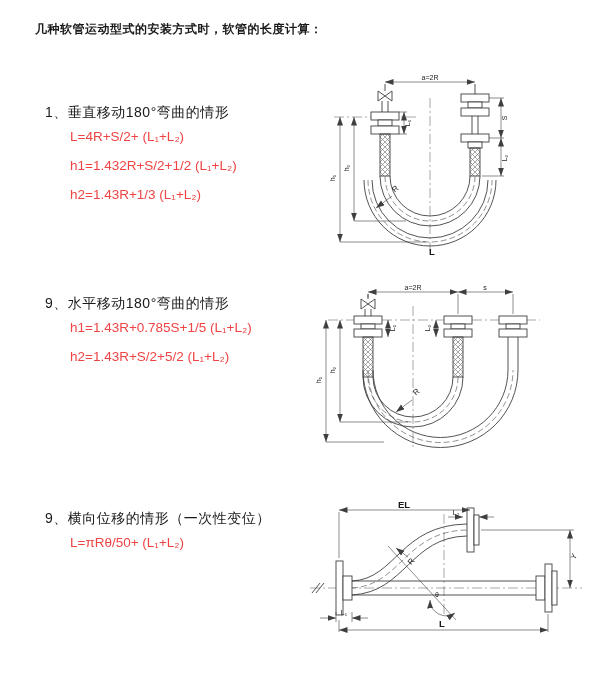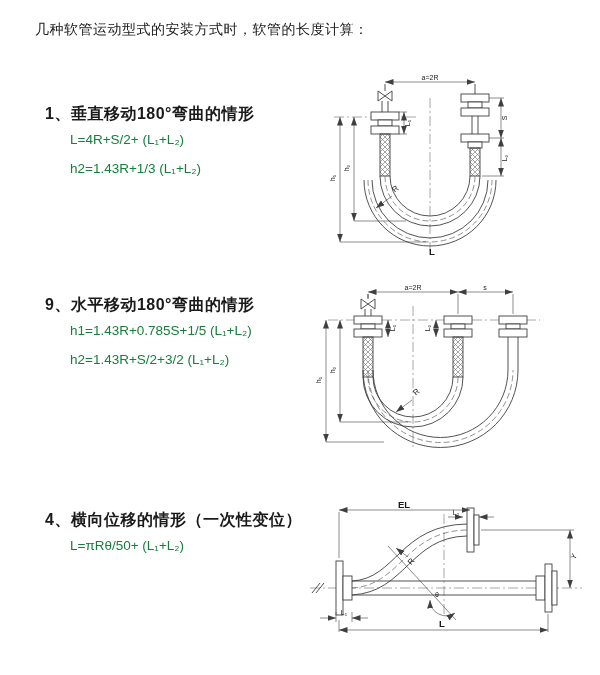--- a/index.html
+++ b/index.html
@@ -3,27 +3,27 @@
 <meta charset="utf-8">
 <style>
   html,body{margin:0;padding:0;background:#f4f4f2;}
   .page{
     position:relative;width:600px;height:675px;margin:0 auto;
     background:#ffffff;overflow:hidden;
     font-family:"Liberation Sans","DejaVu Sans",sans-serif;color:#1a1a1a;
   }
   .doc-title{
     position:absolute;left:35px;top:21px;
-    font-size:14px;font-weight:400;letter-spacing:.5px;white-space:nowrap;
+    font-size:12px;font-weight:700;letter-spacing:.5px;white-space:nowrap;
   }
   .text-block{position:absolute;left:45px;}
-  .sec-heading{font-size:16px;font-weight:700;letter-spacing:.5px;white-space:nowrap;}
+  .sec-heading{font-size:14px;font-weight:400;letter-spacing:.5px;white-space:nowrap;}
   .formula{
     font-size:13.5px;font-weight:400;margin-left:25px;margin-top:0;
-    line-height:29px;white-space:nowrap;color:#15803d;
+    line-height:29px;white-space:nowrap;color:#ef4444;
   }
   .formula:first-of-type{margin-top:7px;}
   svg.diagram{position:absolute;overflow:visible;}
   .obj{stroke:#3f3f3f;stroke-width:.9;fill:none;}
   .objf{stroke:#3f3f3f;stroke-width:.9;fill:#ffffff;}
   .dim{stroke:#3f3f3f;stroke-width:.6;fill:none;}
   .cl{stroke:#5f5f5f;stroke-width:.55;fill:none;stroke-dasharray:10 3 2 3;}
   .hd{stroke:#4a4a4a;stroke-width:.6;fill:none;stroke-dasharray:6 3;}
   .hatchfill{fill:url(#hatch);stroke:#3f3f3f;stroke-width:.9;}
   text.dimlab{font-size:7px;fill:#222;}
@@ -44,20 +44,21 @@
   </defs>
 </svg>
 
 <div class="page">
 
   <div class="doc-title">几种软管运动型式的安装方式时，软管的长度计算：</div>
 
   <section class="text-block" style="top:104px">
     <div class="sec-heading">1、垂直移动180°弯曲的情形</div>
     <div class="formula">L=4R+S/2+ (L₁+L₂)</div>
+    <div class="formula">h1=1.432R+S/2+1/2 (L₁+L₂)</div>
     <div class="formula">h2=1.43R+1/3 (L₁+L₂)</div>
   </section>
 
   <svg class="diagram" style="left:310px;top:72px" width="285" height="185" viewBox="0 0 285 185">
 
     <path class="cl" d="M120,26 V179"></path>
     <path class="cl" d="M24,45 H108"></path>
 
     <path class="obj" d="M62,108 A58,58 0 0 0 178,108"></path>
     <path class="obj" d="M54,108 A66,66 0 0 0 186,108"></path>
@@ -108,21 +109,21 @@
 
     <text class="rlab" transform="rotate(-40,87,119)" x="87" y="119" text-anchor="middle">R</text>
     <line class="dim" x1="82" y1="124" x2="66" y2="136" marker-end="url(#arr)"></line>
 
     <text class="biglab" x="122" y="183" text-anchor="middle">L</text>
   </svg>
 
   <section class="text-block" style="top:295px">
     <div class="sec-heading">9、水平移动180°弯曲的情形</div>
     <div class="formula">h1=1.43R+0.785S+1/5 (L₁+L₂)</div>
-    <div class="formula">h2=1.43R+S/2+3/2 (L₁+L₂)</div>
+    <div class="formula">h2=1.43R+S/2+5/2 (L₁+L₂)</div>
   </section>
 
   <svg class="diagram" style="left:308px;top:282px" width="290" height="170" viewBox="0 0 290 170">
     <path class="cl" d="M105,24 V167"></path>
     <path class="cl" d="M20,38 H232"></path>
 
     <path class="obj" d="M55,88 A77.5,77.5 0 0 0 210,88"></path>
     <path class="obj" d="M65,88 A67.5,67.5 0 0 0 200,88"></path>
     <path class="hd" d="M60,88 A72.5,72.5 0 0 0 205,88"></path>
 
@@ -162,21 +163,21 @@
     <line class="dim" x1="80" y1="38" x2="80" y2="55" marker-start="url(#arr)" marker-end="url(#arr)"></line>
     <text class="dimlab" text-anchor="middle" transform="rotate(-90,87,46)" x="87" y="46">L₁</text>
     <line class="dim" x1="128" y1="38" x2="128" y2="55" marker-start="url(#arr)" marker-end="url(#arr)"></line>
     <text class="dimlab" text-anchor="middle" transform="rotate(-90,122,46)" x="122" y="46">L₂</text>
 
     <text class="rlab" transform="rotate(-40,110,112)" x="110" y="112" text-anchor="middle">R</text>
     <line class="dim" x1="104" y1="118" x2="88" y2="130" marker-end="url(#arr)"></line>
   </svg>
 
   <section class="text-block" style="top:510px">
-    <div class="sec-heading">4、横向位移的情形（一次性变位）</div>
+    <div class="sec-heading">9、横向位移的情形（一次性变位）</div>
     <div class="formula">L=πRθ/50+ (L₁+L₂)</div>
   </section>
 
   <svg class="diagram" style="left:296px;top:500px" width="300" height="145" viewBox="0 0 300 145">
 
     <path class="cl" d="M14,88 H286"></path>
     <path class="cl" d="M148,14 V114"></path>
     <path class="obj" d="M16,93 L24,83 M20,93 L28,83"></path>
 
     <path class="obj" d="M56,81 H240 M56,95 H240"></path>

